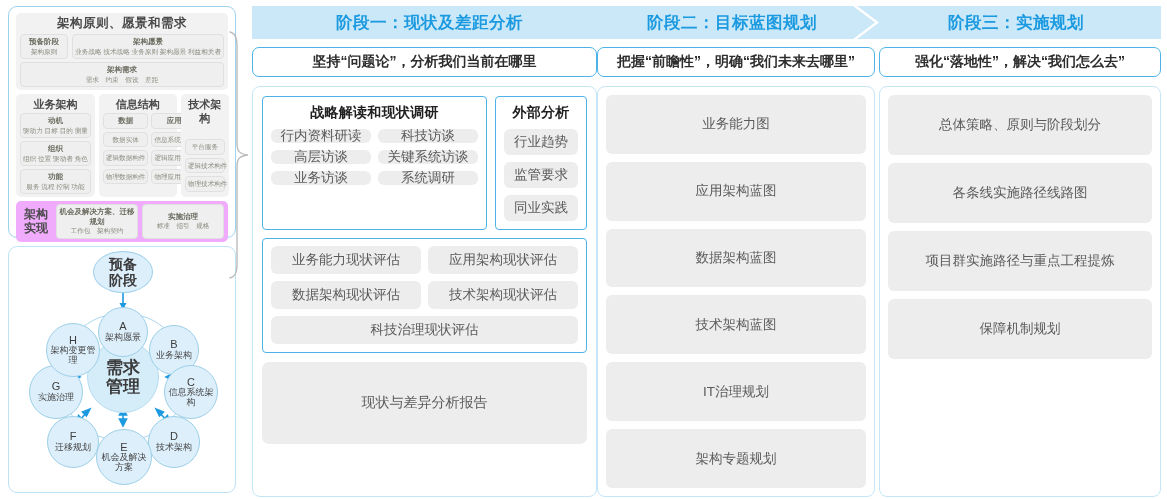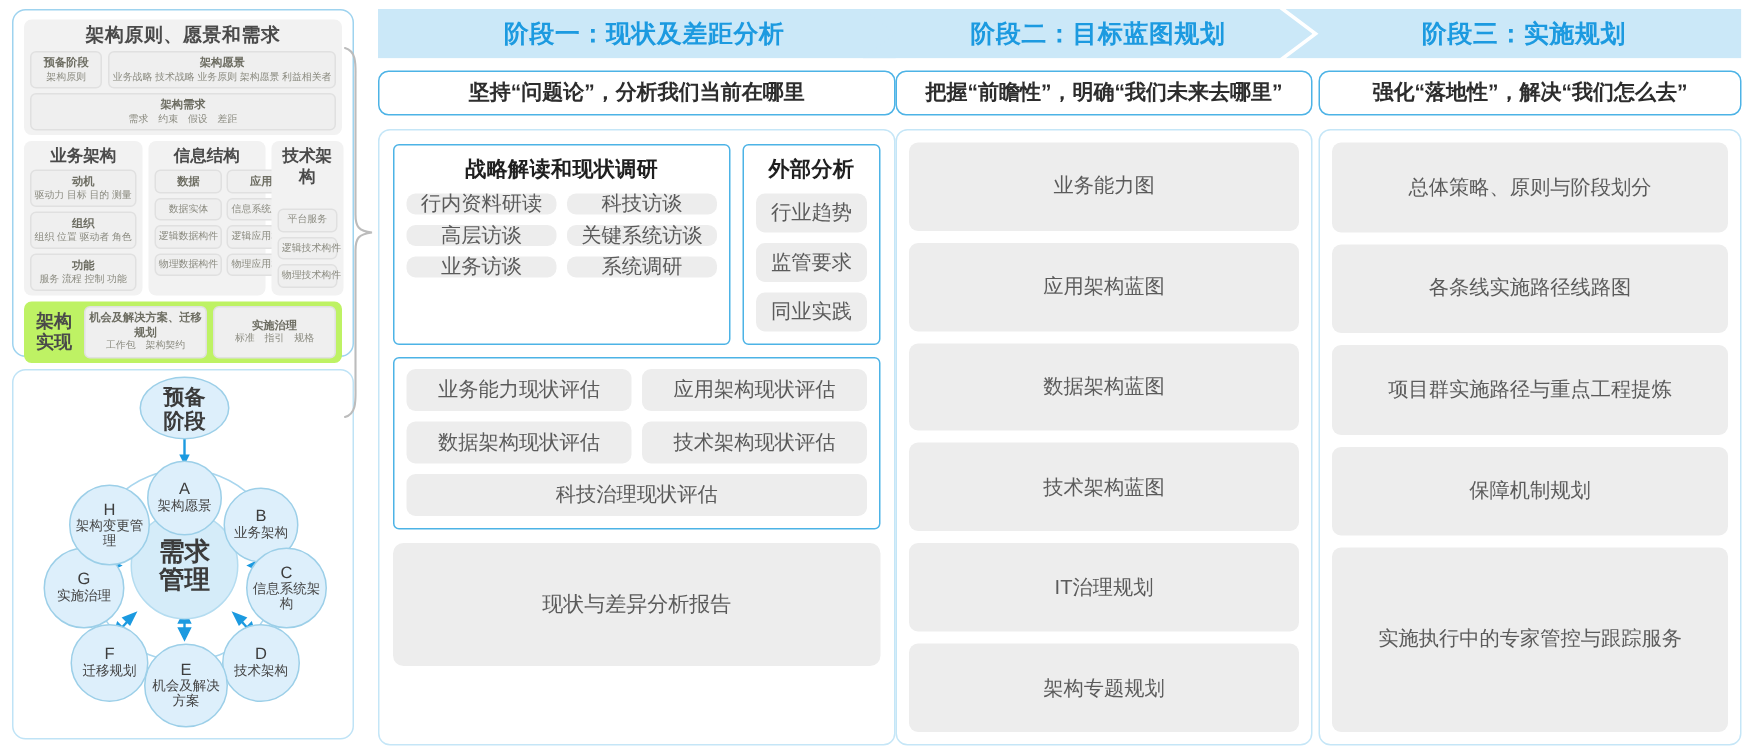--- a/index.html
+++ b/index.html
@@ -59,21 +59,21 @@
   .arch-cols { display:flex; gap:4px; margin-top:4px; }
   .arch-col { background:#f2f2f2; border-radius:5px; padding:3px 4px; }
   .arch-col.biz { width: 92px; }
   .arch-col.info { width: 78px; }
   .arch-col.tech { width: 48px; }
   .arch-col .hd { text-align:center; font-weight:bold; color:#4a4a4a; font-size:11px; line-height:14px; }
   .stack { display:flex; flex-direction:column; gap:3px; margin-top:2px; }
   .info-split { display:flex; gap:3px; margin-top:2px; }
   .info-split .half { flex:1; display:flex; flex-direction:column; gap:3px; }
 
-  .impl-row { display:flex; gap:4px; margin-top:4px; background:#bef264; border-radius:5px; padding:3px 4px; align-items:stretch;}
+  .impl-row { display:flex; gap:4px; margin-top:4px; background:#f0abfc; border-radius:5px; padding:3px 4px; align-items:stretch;}
   .impl-label { font-weight:bold; color:#4a4a4a; font-size:12px; line-height:14px; width:32px; display:flex; align-items:center; text-align:center;}
   .impl-row .chip { flex:1; display:flex; flex-direction:column; justify-content:center; }
 
   
   .circle-card {
     position: absolute; left: 0; top: 240px;
     width: 228px; height: 247px;
     background: #fff;
     border: 1px solid #bfe3f6;
     border-radius: 9px;
@@ -460,18 +460,17 @@
     </div>
     <div class="subtitle-box">
       <span>强化“落地性”，解决“我们怎么去”</span>
     </div>
     <div class="phase-body">
       <div class="vlist">
         <div class="gbtn">总体策略、原则与阶段划分</div>
         <div class="gbtn">各条线实施路径线路图</div>
         <div class="gbtn">项目群实施路径与重点工程提炼</div>
         <div class="gbtn">保障机制规划</div>
-        <div class="gbtn tall">实施执行中的专家管控与跟踪服务</div>
       </div>
     </div>
   </div>
 
 </div>
 
 </body></html>

